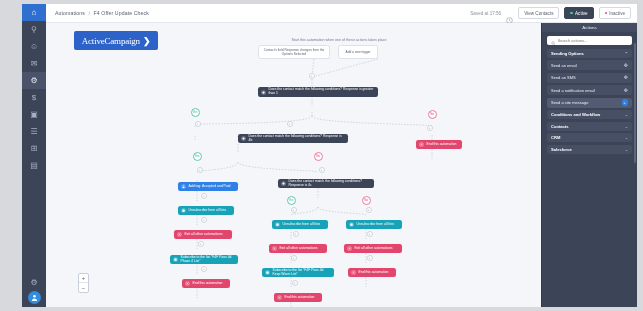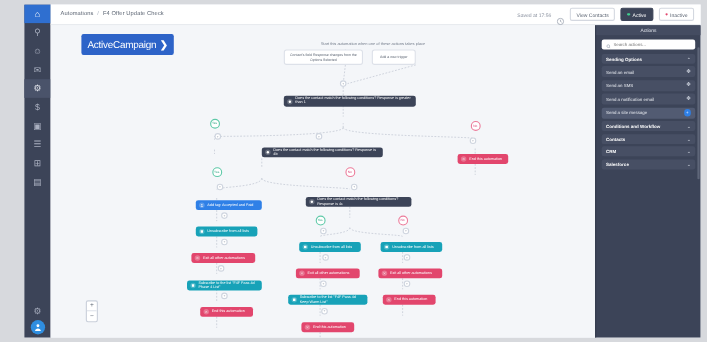--- a/index.html
+++ b/index.html
@@ -69,21 +69,21 @@
 
   
   .body { flex: 1 1 auto; display: flex; min-height: 0; }
   .canvas-wrap { flex: 1 1 auto; position: relative; background: #f4f6f9; overflow: hidden; }
 
   .logo {
     position: absolute; left: 28px; top: 8px;
     width: 84px; height: 19px; border-radius: 2px;
     background: #2d63c8; color: #fff;
     display: flex; align-items: center; justify-content: center;
-    font-size: 9px; letter-spacing: -.2px;
+    font-size: 9px; letter-spacing: -.2px; font-family: Liberation Serif, serif;
   }
   .logo .chev { margin-left: 3px; font-weight: bold; }
 
   
   .zoomctl {
     position: absolute; left: 32px; bottom: 14px;
     width: 11px; border: 1px solid #c9cfda; border-radius: 2px;
     background: #fff; overflow: hidden;
   }
   .zoomctl div {

